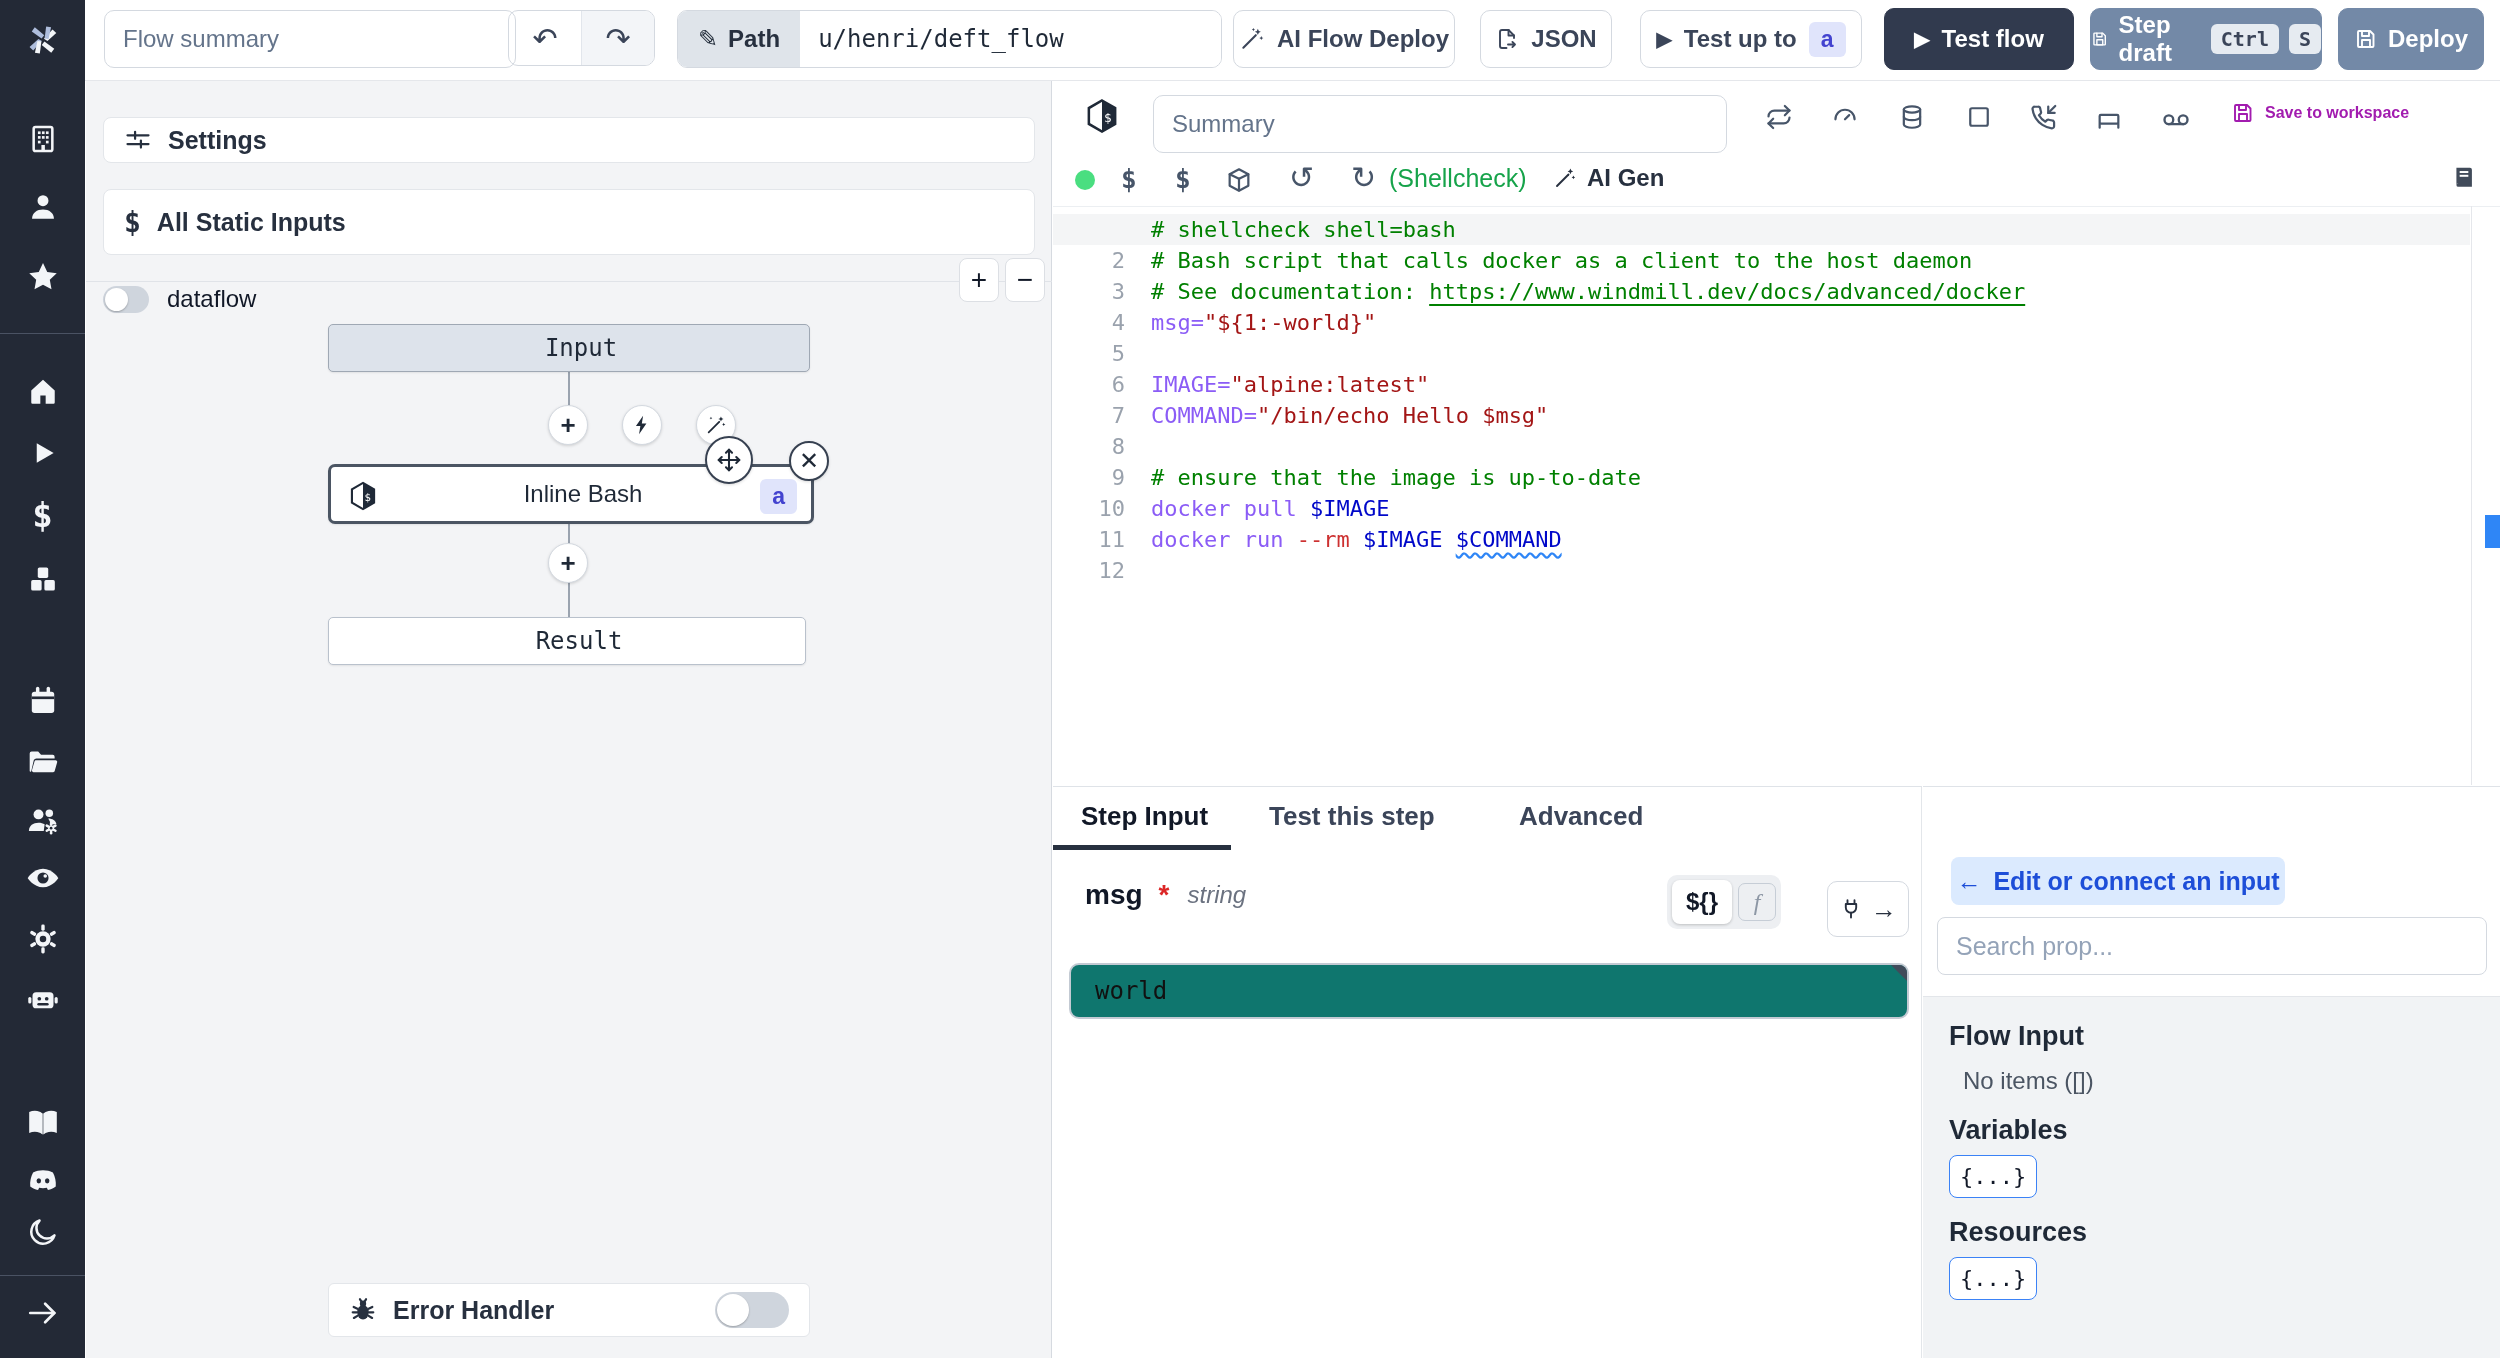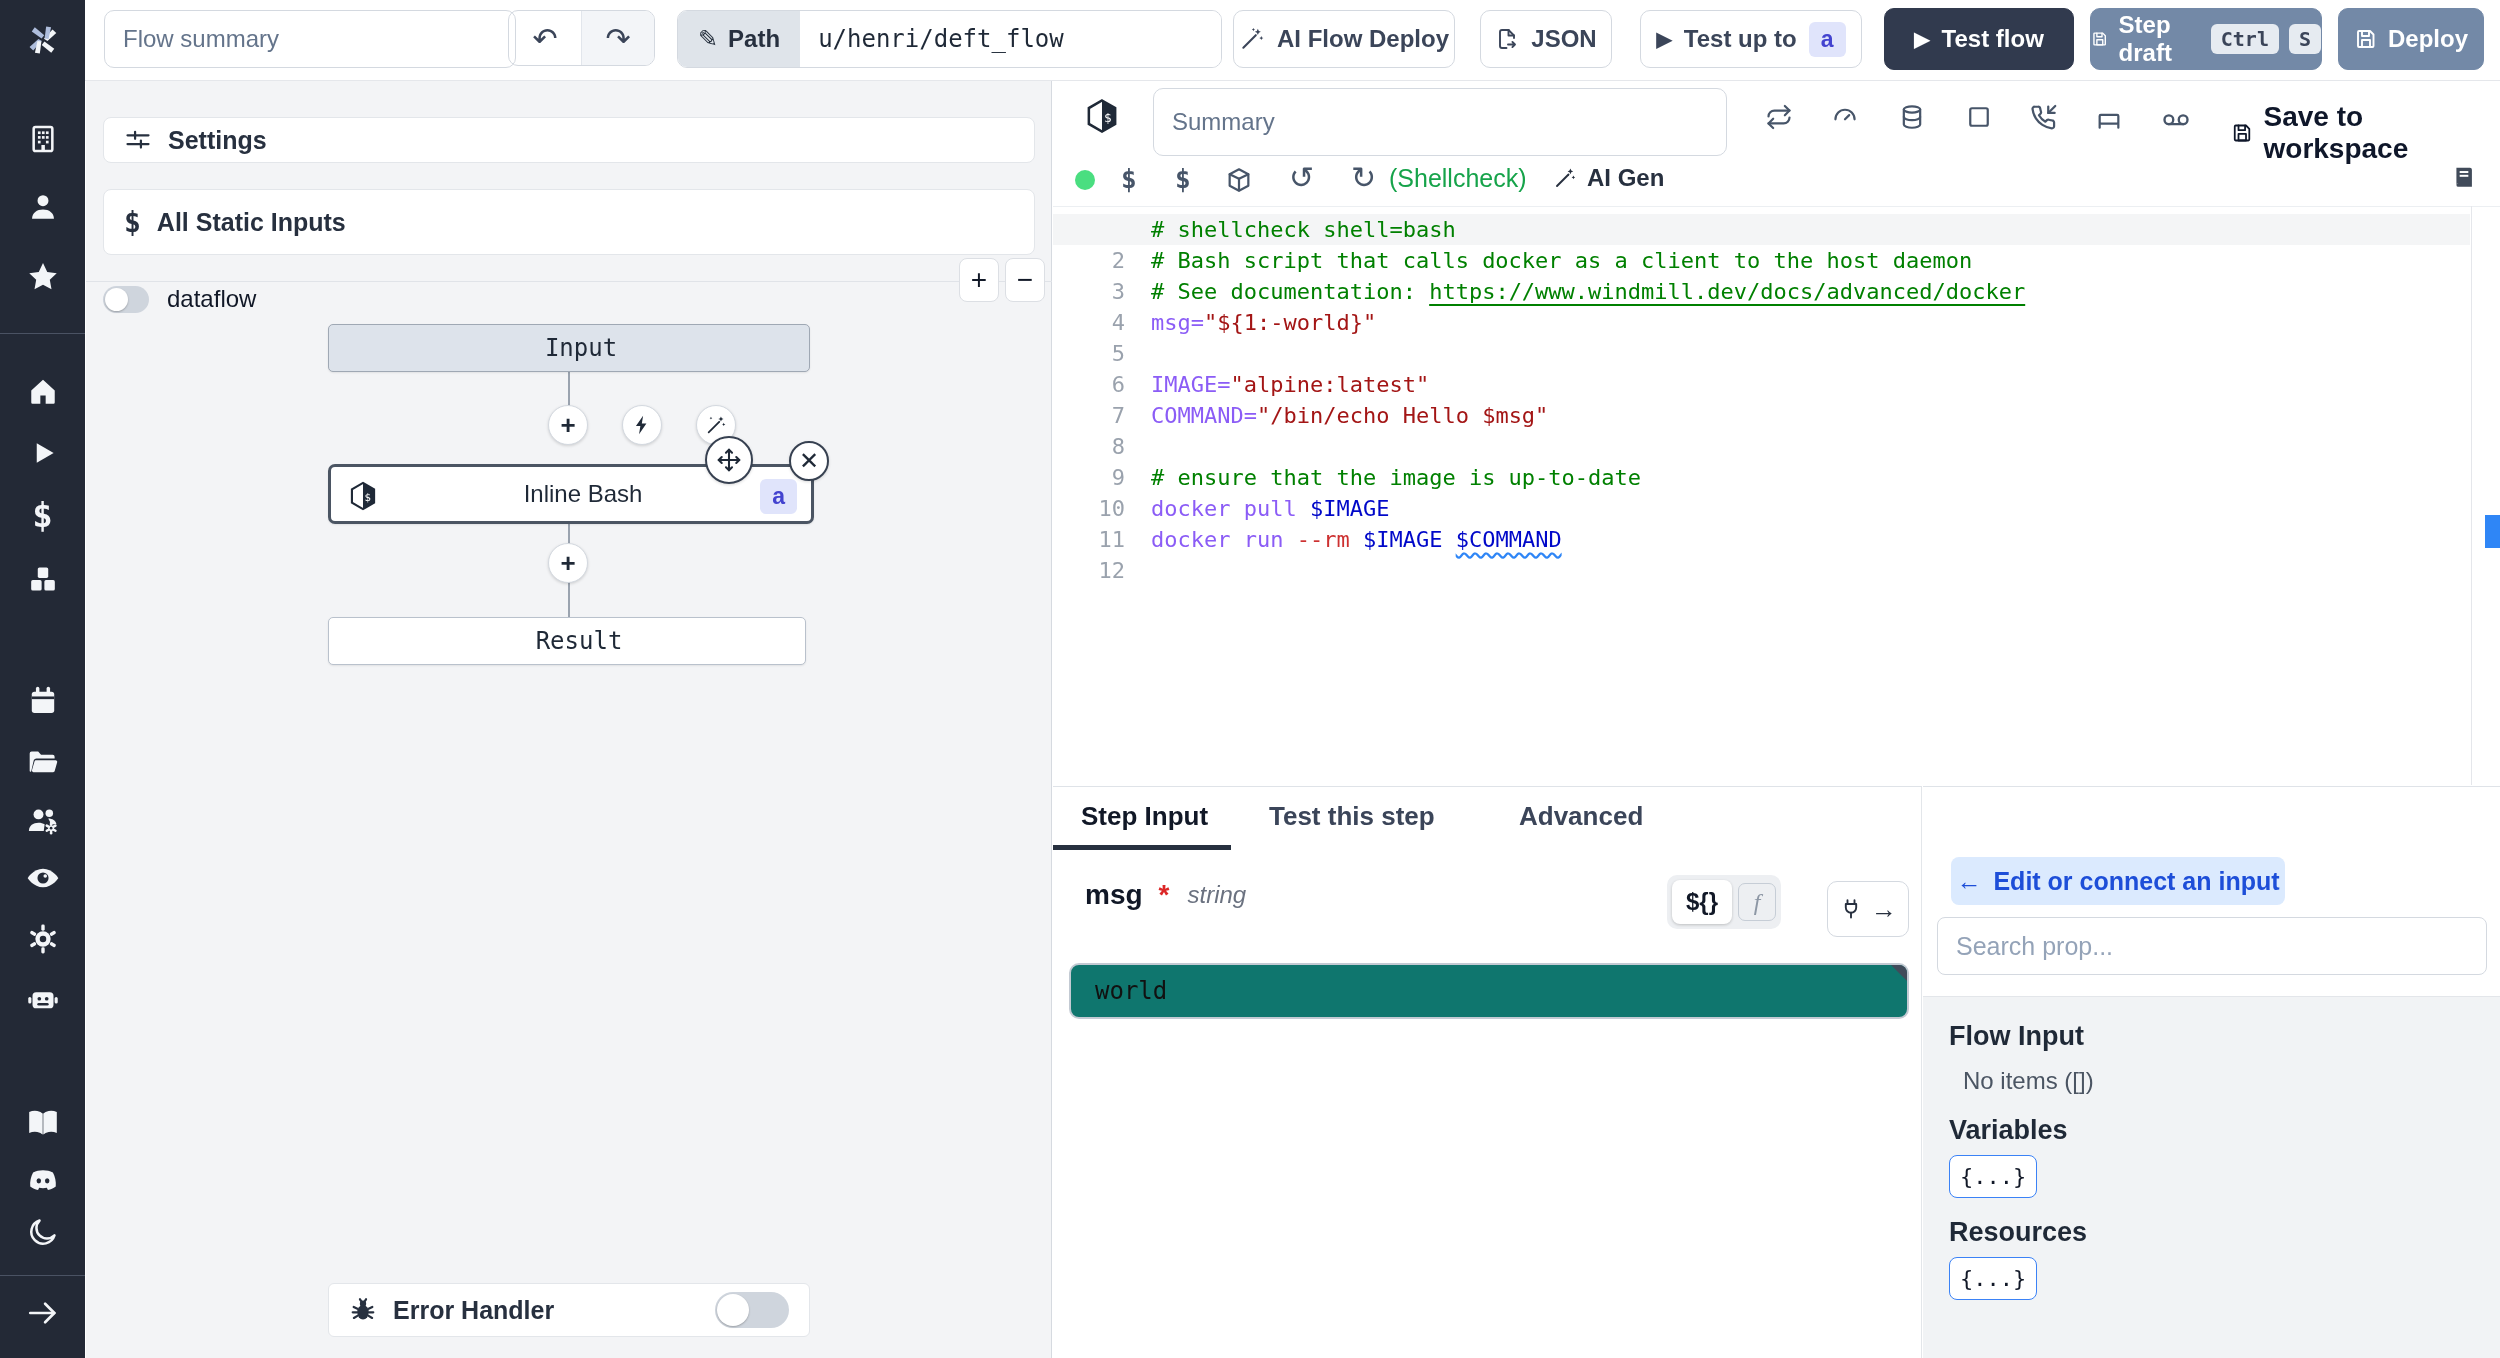--- a/index.html
+++ b/index.html
@@ -434,21 +434,21 @@
     </div>
   </div>
 
   <div class="abs editorwrap">
     <div class="ed-head">
       <svg class="abs" style="left:30px;top:16px" width="38" height="38" viewBox="0 0 24 24">
           <path d="M12 2.2 20.3 7v10L12 21.8 3.7 17V7z" fill="#fff" stroke="#1f2937" stroke-width="1.6"></path>
           <path d="M12 2.2 20.3 7v10L12 21.8z" fill="#1f2937"></path>
           <text x="13.2" y="15.8" font-size="8" fill="#fff" font-family="DejaVu Sans Mono,monospace">$</text>
         </svg>
-      <input class="abs tb-input" style="left: 100px; top: 7px; width: 574px; height: 68px;" placeholder="Summary">
+      <input class="abs tb-input" style="left: 100px; top: 14px; width: 574px; height: 58px;" placeholder="Summary">
       <div class="abs icnbtn" style="left:712px;top:22px">
         <svg width="28" height="28" viewBox="0 0 24 24" class="sic">
             <path d="m17 2.5 4 4-4 4"></path>
             <path d="M21 6.5H8a5 5 0 0 0-5 5"></path>
             <path d="m7 21.5-4-4 4-4"></path>
             <path d="M3 17.5h13a5 5 0 0 0 5-5"></path>
           </svg>
       </div>
       <div class="abs icnbtn" style="left:778px;top:22px">
         <svg width="28" height="28" viewBox="0 0 24 24" class="sic">
@@ -481,21 +481,21 @@
             <path d="M4 19.5v-3.5M20 19.5v-3.5"></path>
           </svg>
       </div>
       <div class="abs icnbtn" style="left:1108px;top:24px">
         <svg width="30" height="30" viewBox="0 0 24 24" class="sic">
             <circle cx="6.3" cy="11.8" r="3.5"></circle>
             <circle cx="17.7" cy="11.8" r="3.5"></circle>
             <line x1="6.3" y1="15.3" x2="17.7" y2="15.3"></line>
           </svg>
       </div>
-      <div class="abs flex" style="left:1178px;top:20px;gap:10px;color:#0f172a;font-weight:700;font-size:28px;cursor:pointer">
+      <div class="abs flex" style="left:1178px;top:20px;gap:10px;color:#a21caf;font-weight:700;font-size:16px;cursor:pointer">
         <svg width="24" height="24" viewBox="0 0 24 24" class="sic" stroke-width="2.2">
             <path d="M5 4h11l3.5 3.5V19a1 1 0 0 1-1 1H5a1 1 0 0 1-1-1V5a1 1 0 0 1 1-1z"></path>
             <path d="M8 4v5h7V4"></path>
             <rect x="8" y="13" width="8" height="7"></rect>
           </svg>
         <span>Save to workspace</span>
       </div>
     </div>
 
     <div class="ed-sub">

